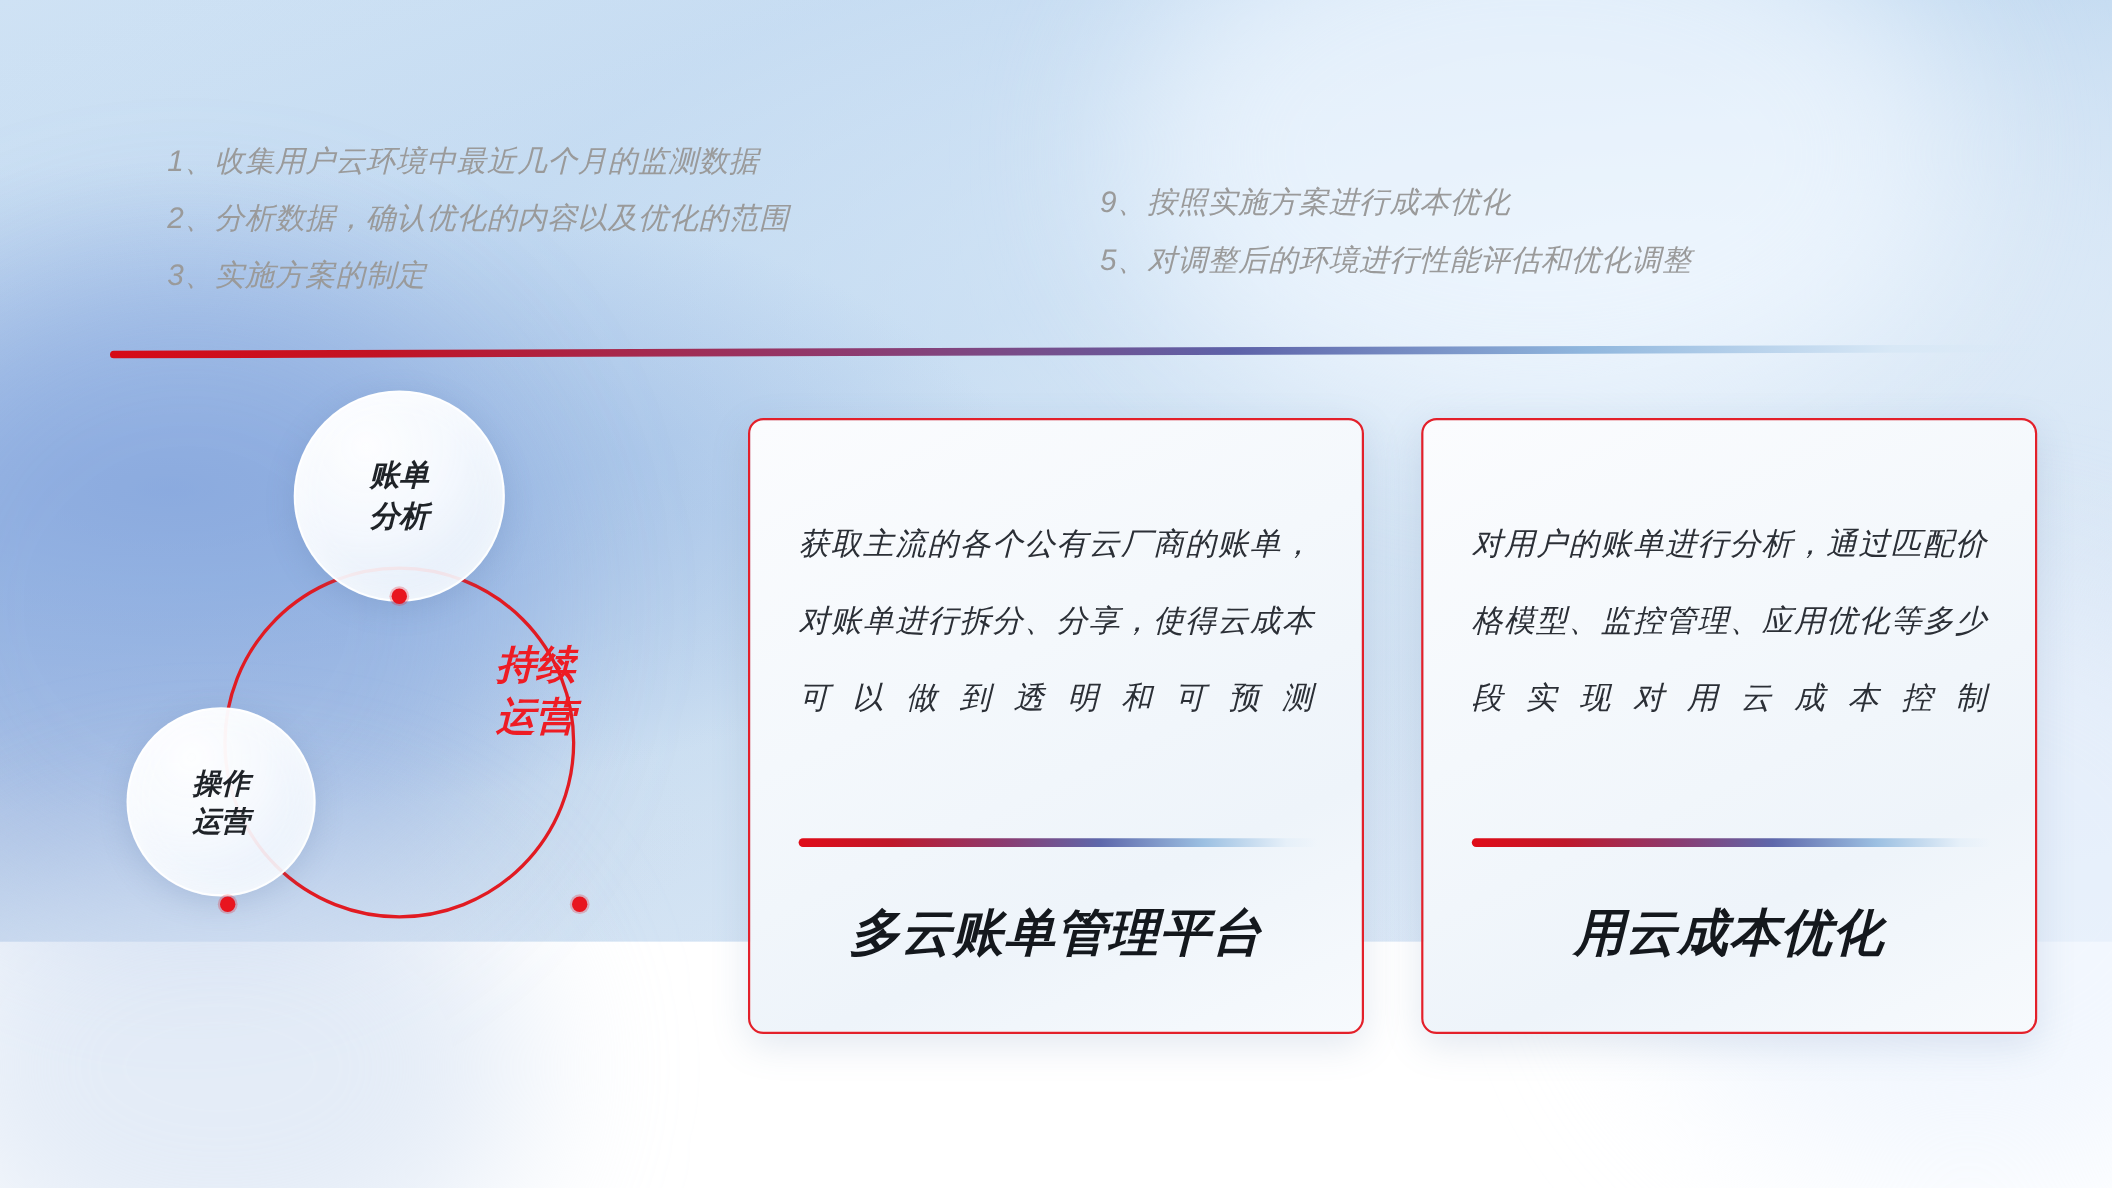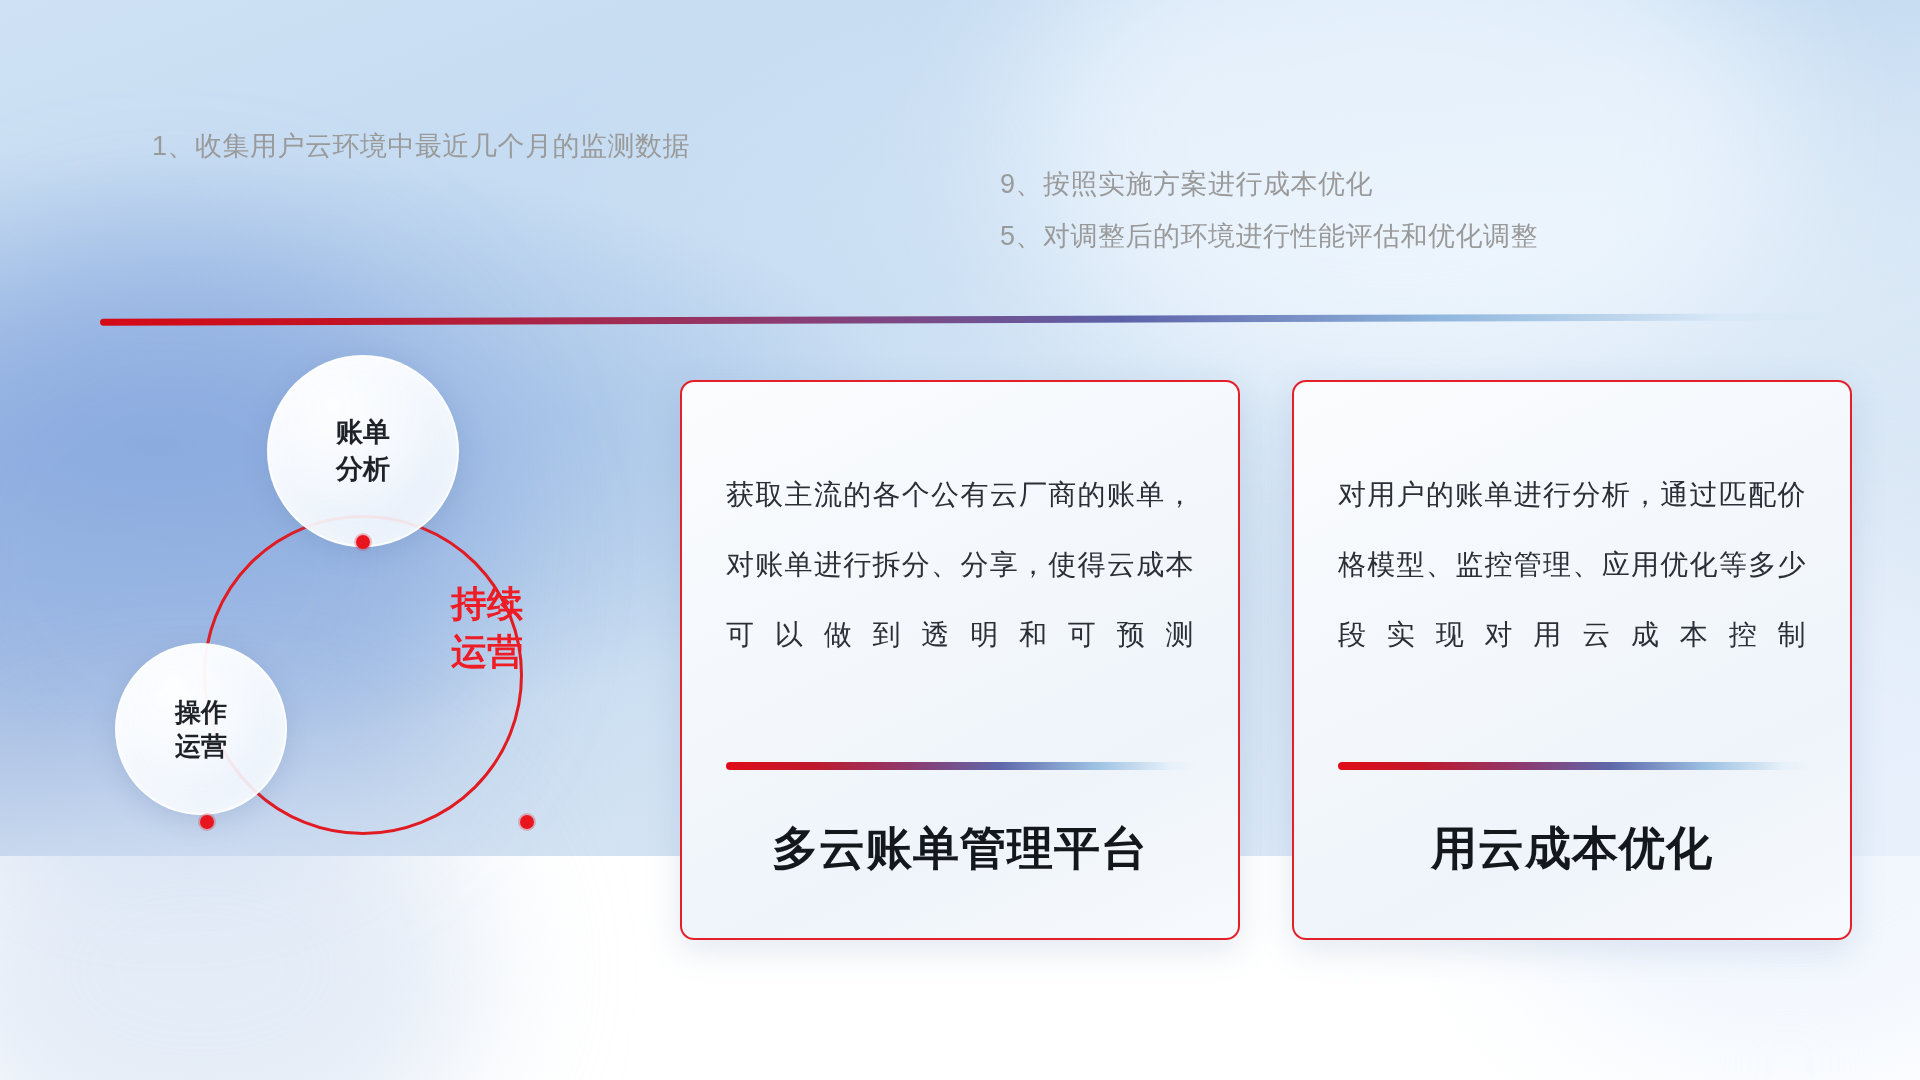--- a/index.html
+++ b/index.html
@@ -8,20 +8,21 @@
     font-family:"Liberation Sans","DejaVu Sans",sans-serif;
   }
   #stage {
     position:relative; width:1920px; height:856px;
     background:
       radial-gradient(ellipse 70% 60% at 8% 52%, rgba(116,150,214,0.55) 0%, rgba(116,150,214,0.0) 58%),
       radial-gradient(ellipse 55% 45% at 0% 88%, rgba(196,210,233,0.75) 0%, rgba(196,210,233,0) 60%),
       radial-gradient(ellipse 90% 70% at 78% 30%, rgba(226,238,250,0.95) 0%, rgba(206,226,245,0.2) 60%),
       radial-gradient(ellipse 60% 55% at 96% 80%, rgba(214,226,242,0.85) 0%, rgba(214,226,242,0) 65%),
       linear-gradient(160deg, #cfe2f4 0%, #c3daf1 22%, #b9d4ee 40%, #cfe0f1 62%, #dce8f6 80%, #e7f0f9 100%);
+    font-style: italic;
   }
   
   .blob { position:absolute; border-radius:50%; filter:blur(70px); pointer-events:none; }
   .b1 { left:-140px; top:240px; width:620px; height:620px; background:rgba(120,156,219,0.38); }
   .b2 { left:1020px; top:-120px; width:760px; height:520px; background:rgba(243,249,255,0.65); }
   .b3 { left:1480px; top:520px; width:620px; height:560px; background:rgba(236,244,253,0.7); }
   .b4 { left:-80px; top:760px; width:560px; height:420px; background:rgba(214,226,242,0.65); }
 
   
   .lists { position:absolute; left:0; top:0; width:1920px; }
@@ -109,20 +110,22 @@
 <div id="stage">
 
   <div class="blob b1"></div>
   <div class="blob b2"></div>
   <div class="blob b3"></div>
   <div class="blob b4"></div>
 
   <div class="lists">
     <div class="col col-left">
       <div class="bullet">1、收集用户云环境中最近几个月的监测数据</div>
+      <div class="bullet">2、分析数据，确认优化的内容以及优化的范围</div>
+      <div class="bullet">3、实施方案的制定</div>
     </div>
     <div class="col col-right">
       <div class="bullet">9、按照实施方案进行成本优化</div>
       <div class="bullet">5、对调整后的环境进行性能评估和优化调整</div>
     </div>
   </div>
 
   <div class="rule"></div>
 
   <div class="venn">

